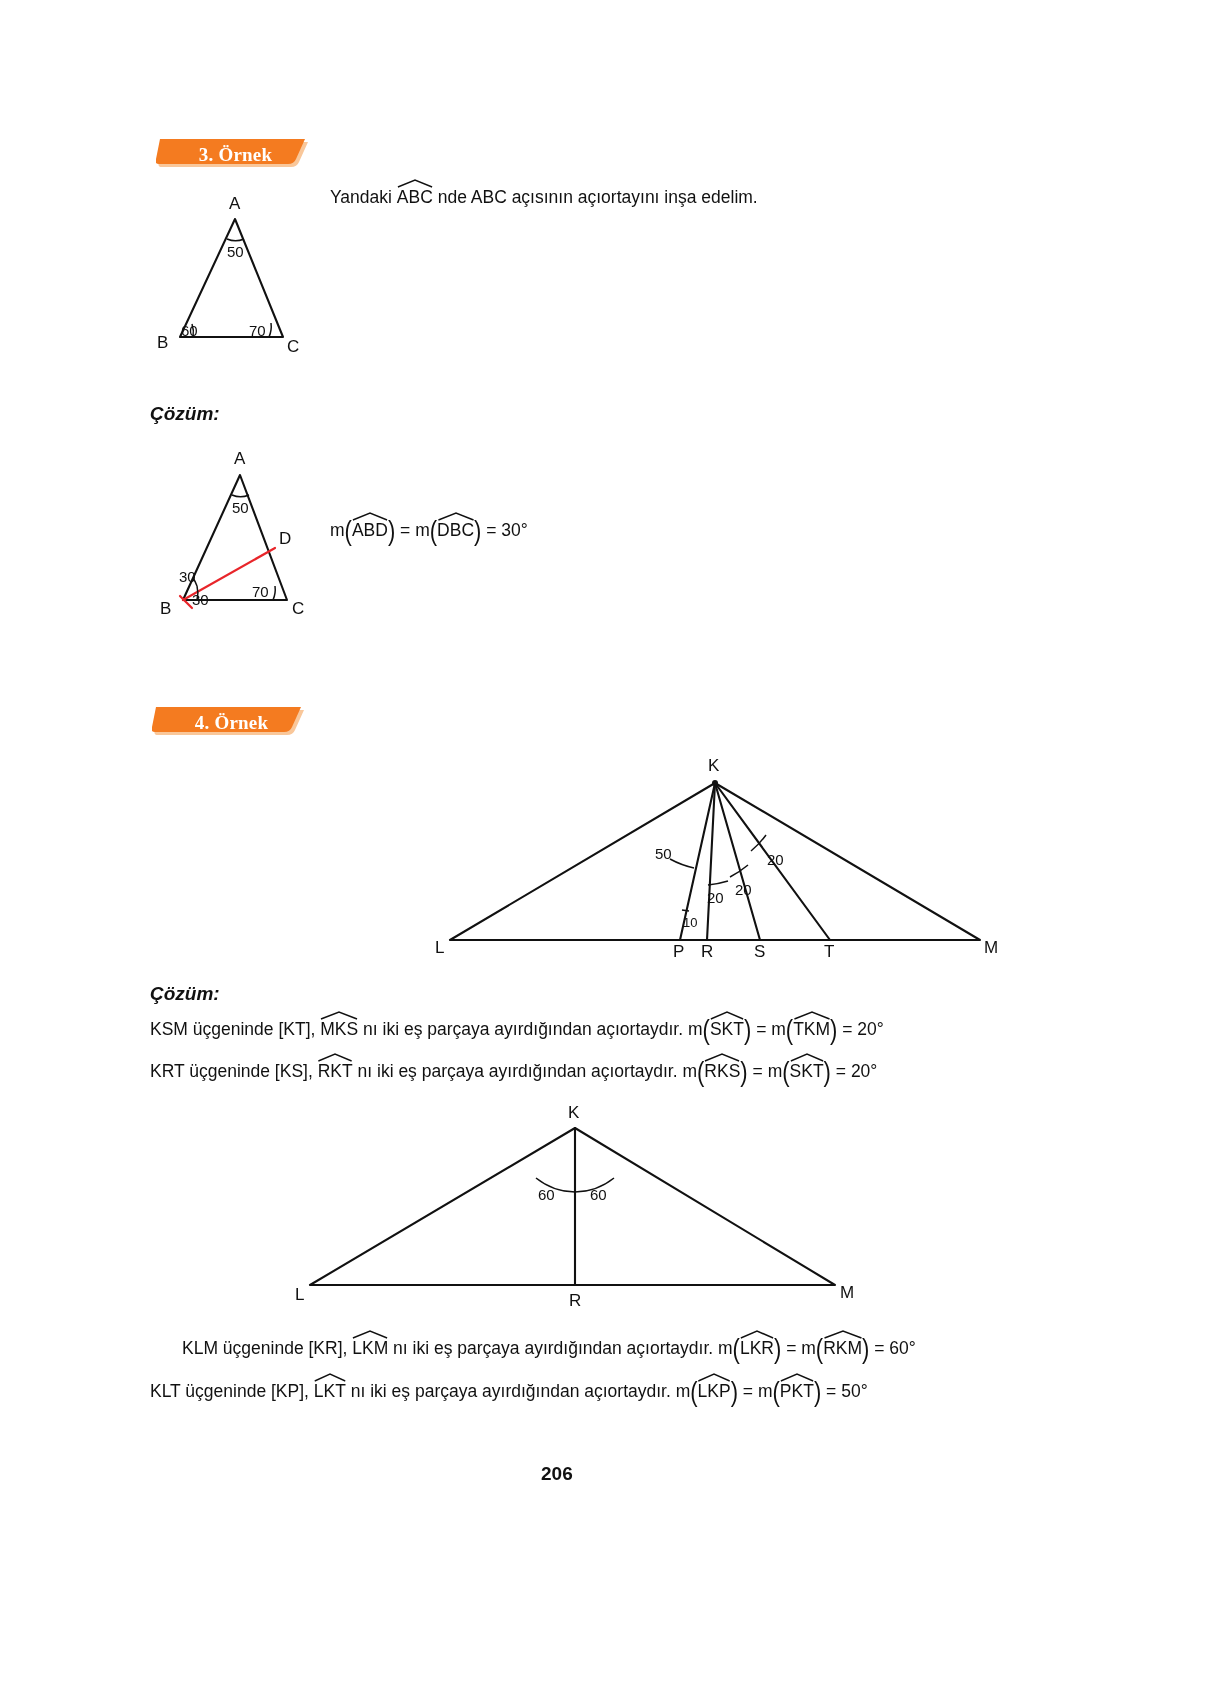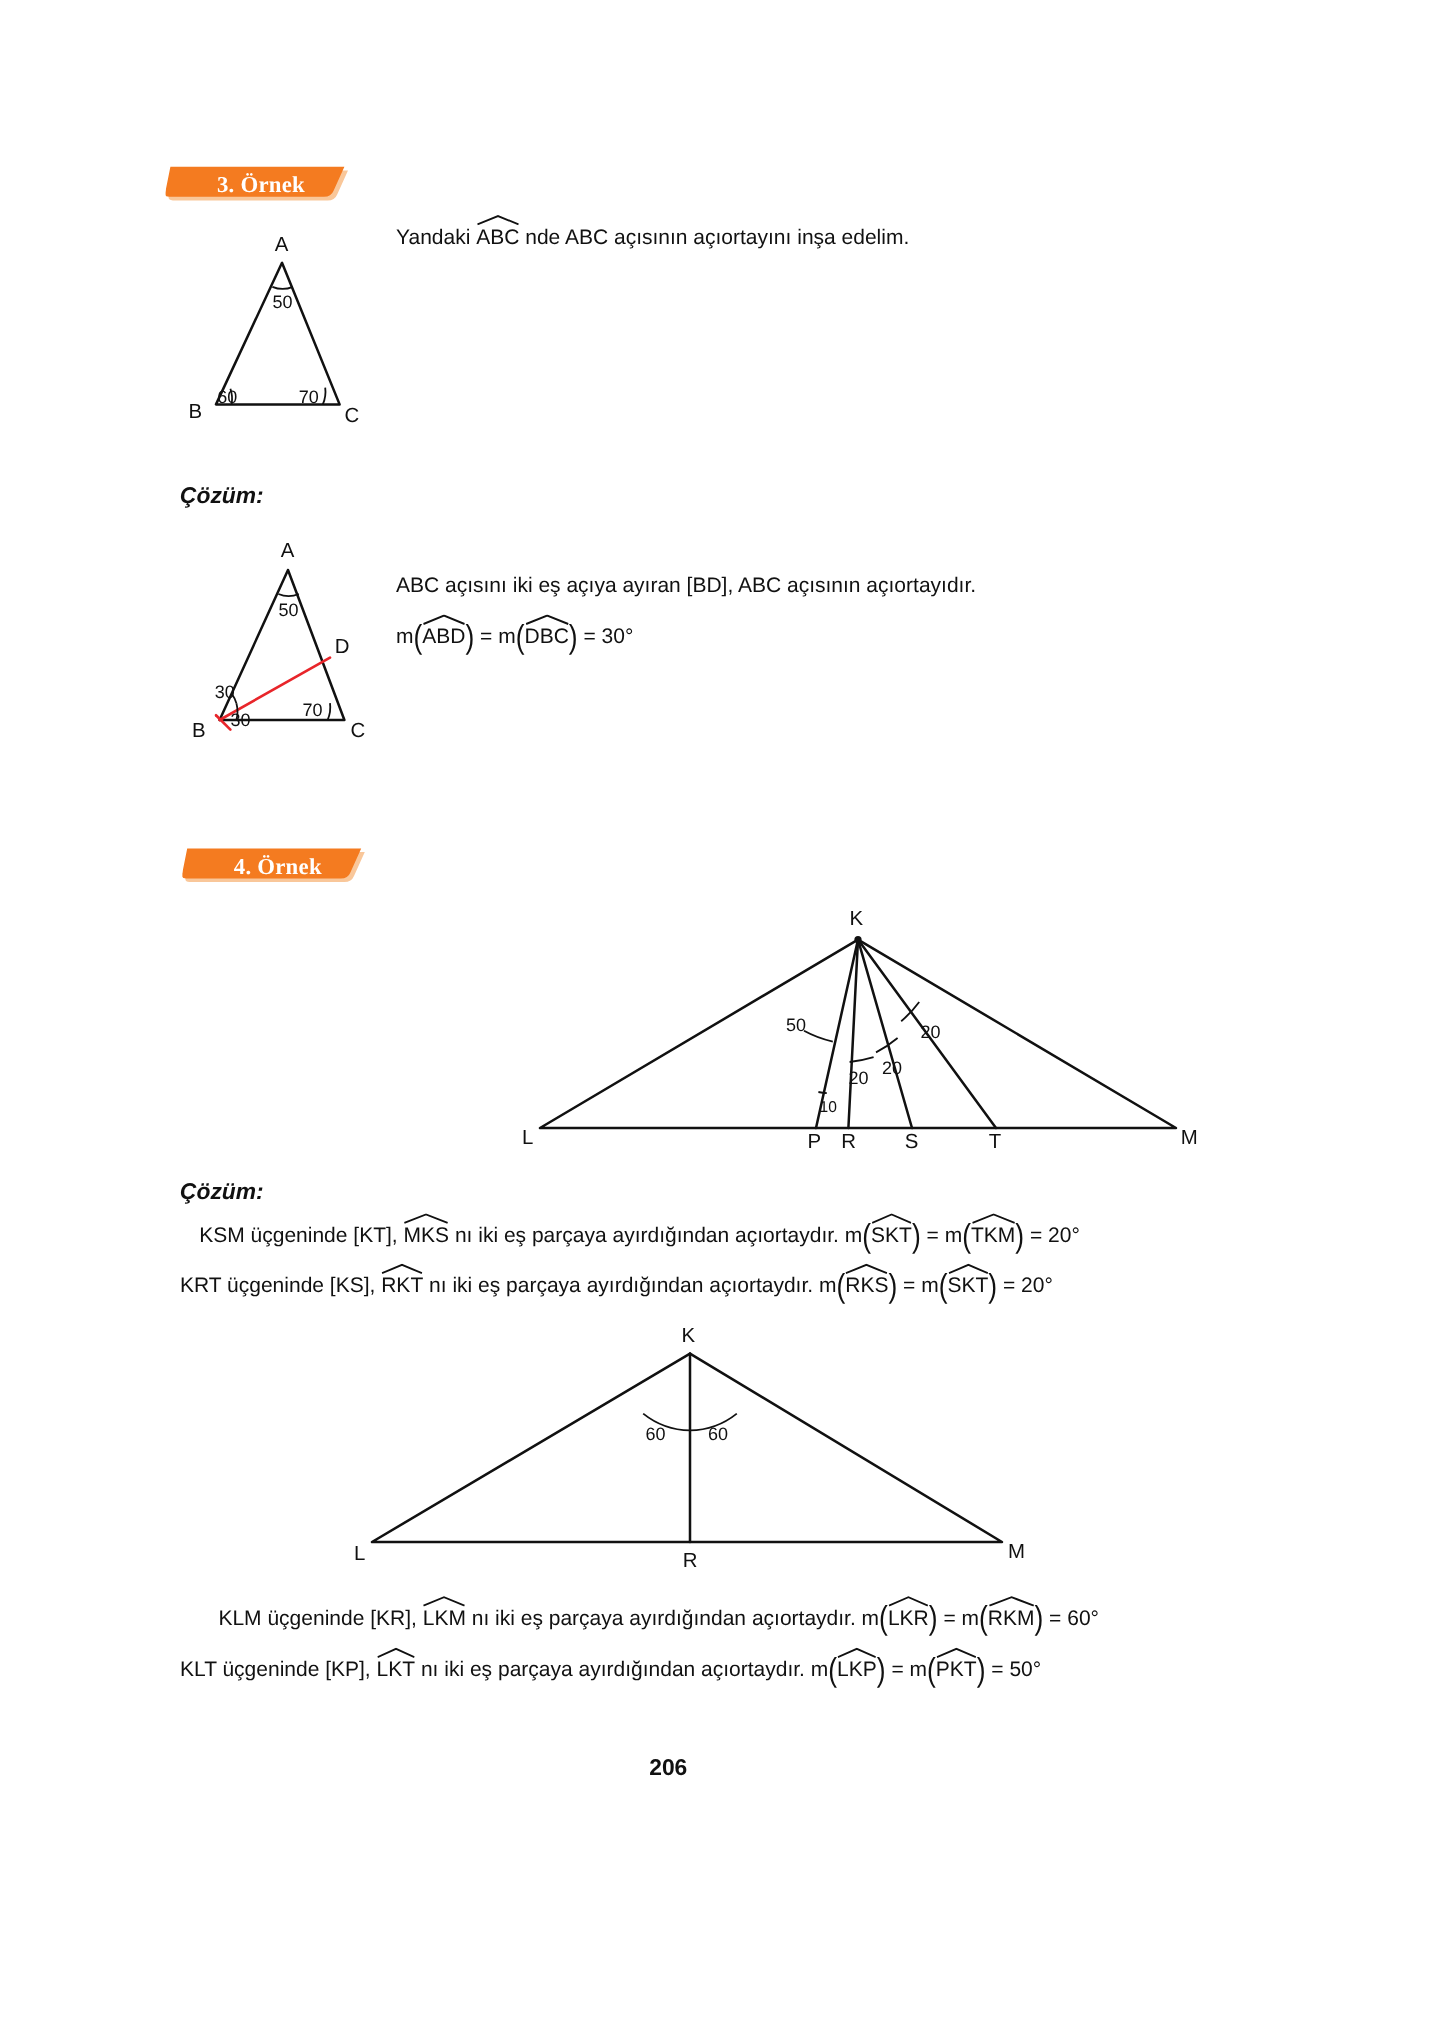--- a/index.html
+++ b/index.html
@@ -142,21 +142,21 @@
     font-size: 19px;
     font-weight: bold;
     color: #111;
   }
 </style>
 </head>
 <body>
 
 <div class="page">
 
-  <div class="ornek-banner" style="left:138px; top:138px; width:155px; height:34px;">
+  <div class="ornek-banner" style="left:156px; top:138px; width:155px; height:34px;">
     <svg class="ornek-shape" viewBox="0 0 155 34" preserveAspectRatio="none">
       <path d="M8,4 L152,4 L143,24 Q141,29 135,29 L6,29 Q1,29 3,24 Z" fill="#F9C79A"></path>
       <path d="M4,1 L149,1 L140,21 Q138,26 132,26 L3,26 Q-2,26 0,21 Z" fill="#F47B20"></path>
     </svg>
     <span class="ornek-label">3. Örnek</span>
   </div>
 
   <div class="mtxt" style="left:330px; top:186px;">
     <span>Yandaki</span>
     <span class="angmark">
@@ -208,21 +208,20 @@
       <text class="lbl" x="157" y="164">C</text>
       <text class="lbl" x="144" y="94">D</text>
 
       <text class="lbl-sm" x="97" y="63">50</text>
       <text class="lbl-sm" x="44" y="132">30</text>
       <text class="lbl-sm" x="57" y="155">30</text>
       <text class="lbl-sm" x="117" y="147">70</text>
     </svg>
   </div>
 
-  <div class="mtxt" style="left:330px; top:477px;">ABC açısını iki eş açıya ayıran [BD], ABC açısının açıortayıdır.</div>
 
   <div class="mtxt" style="left:330px; top:519px;">
     <span>m</span><span class="paren">(</span><span class="angmark">
       <svg class="hat" viewBox="0 0 40 9" preserveAspectRatio="none">
         <path d="M1,8 L20,1 L39,8" fill="none" stroke="#111" stroke-width="1.6"></path>
       </svg>
       <span>ABD</span>
     </span><span class="paren">)</span>
     <span>= m</span><span class="paren">(</span><span class="angmark">
       <svg class="hat" viewBox="0 0 40 9" preserveAspectRatio="none">
@@ -271,21 +270,21 @@
       <text class="lbl" x="243" y="202">P</text>
       <text class="lbl" x="271" y="202">R</text>
       <text class="lbl" x="324" y="202">S</text>
       <text class="lbl" x="394" y="202">T</text>
       <text class="lbl" x="554" y="198">M</text>
     </svg>
   </div>
 
   <div class="txt bold" style="left:150px; top:980px;">Çözüm:</div>
 
-  <div class="mtxt" style="left:150px; top:1018px;margin-left:16px;">
+  <div class="mtxt" style="left:150px; top:1018px;">
     <span>KSM üçgeninde [KT],</span>
     <span class="angmark">
       <svg class="hat" viewBox="0 0 40 9" preserveAspectRatio="none">
         <path d="M1,8 L20,1 L39,8" fill="none" stroke="#111" stroke-width="1.6"></path>
       </svg>
       <span>MKS</span>
     </span>
     <span>nı iki eş parçaya ayırdığından açıortaydır. m</span><span class="paren">(</span><span class="angmark">
       <svg class="hat" viewBox="0 0 40 9" preserveAspectRatio="none">
         <path d="M1,8 L20,1 L39,8" fill="none" stroke="#111" stroke-width="1.6"></path>

